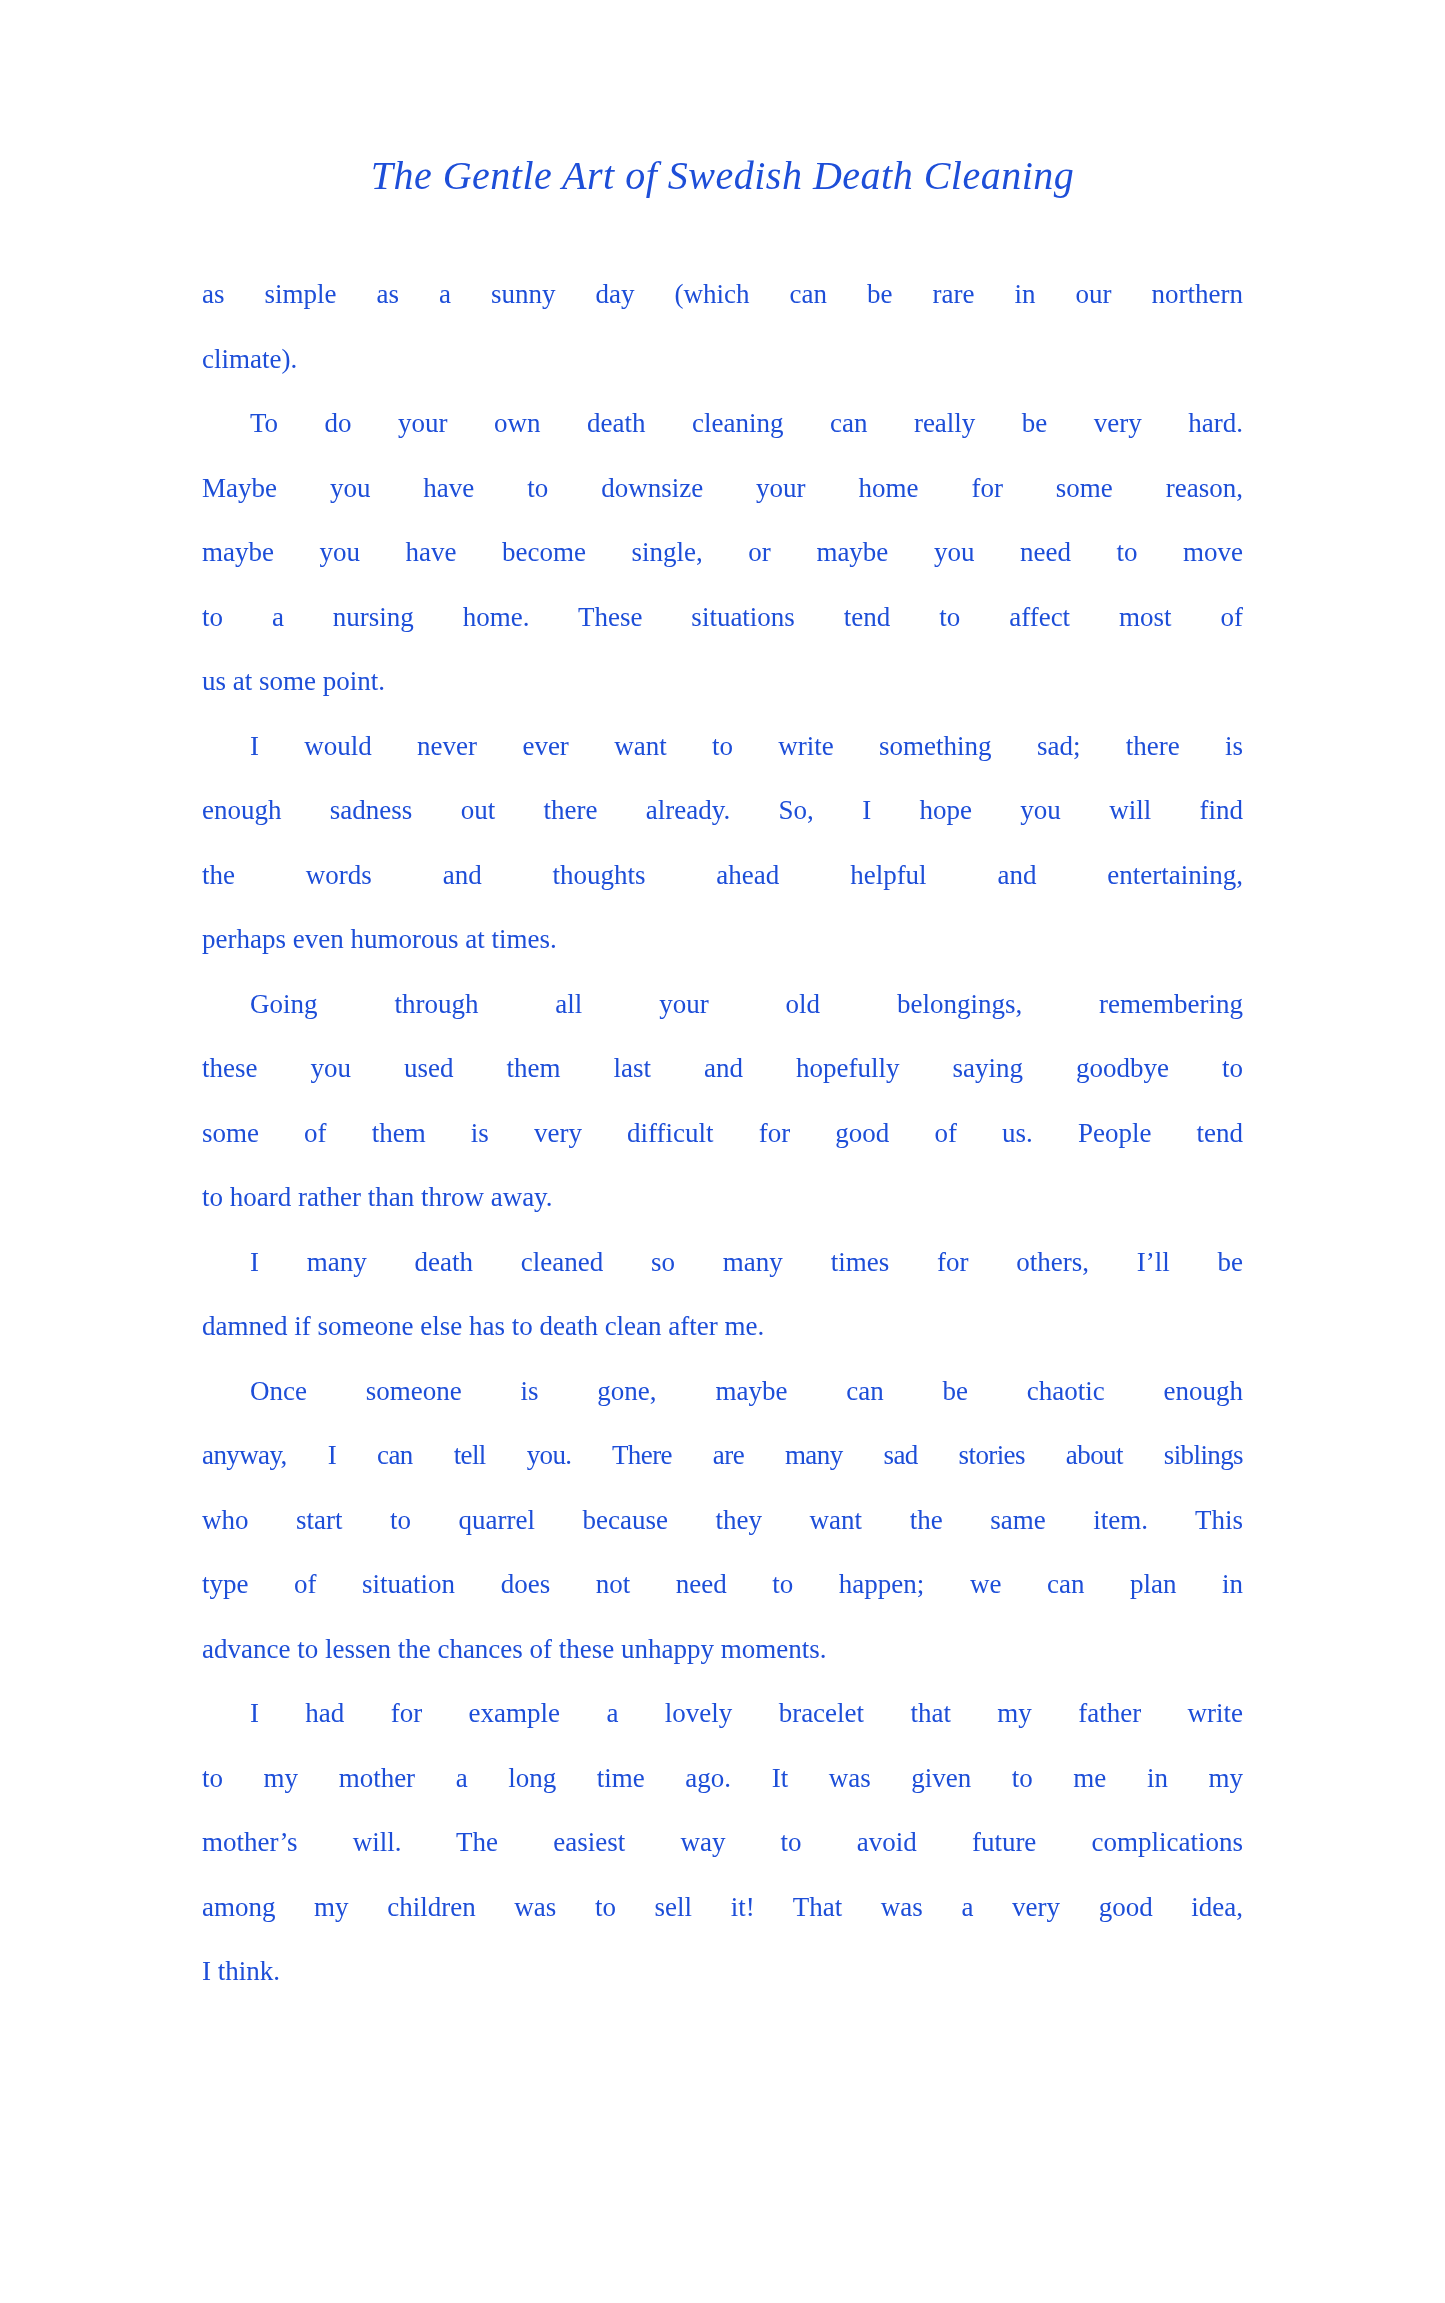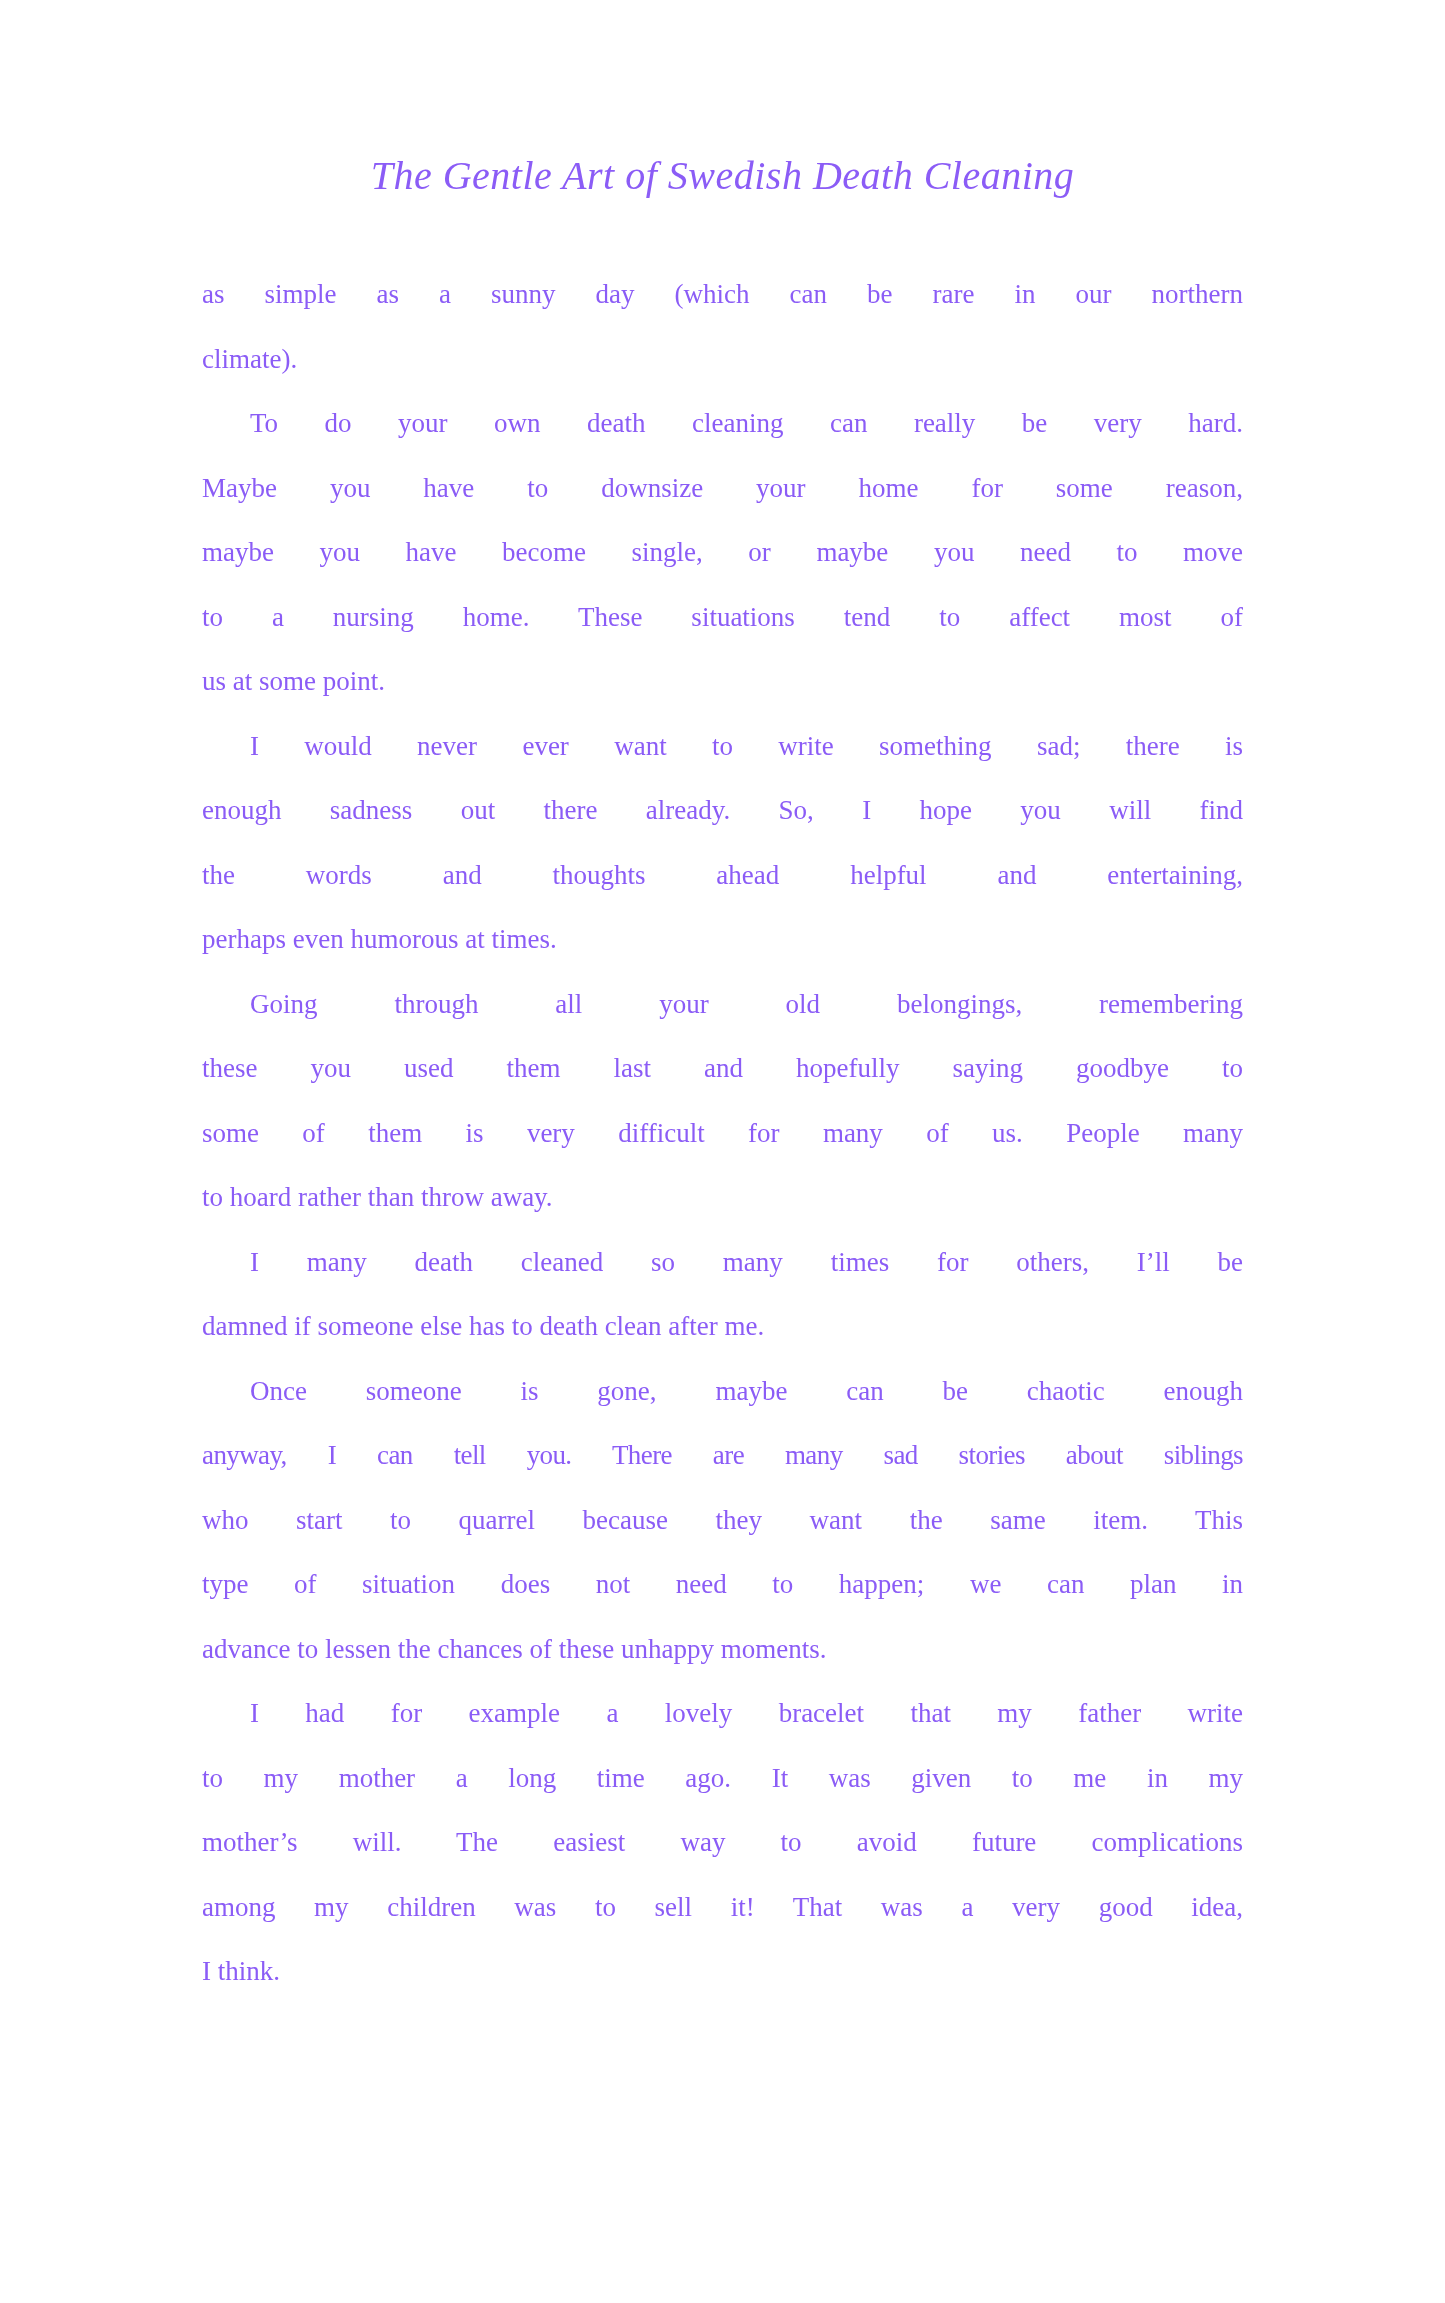--- a/index.html
+++ b/index.html
@@ -5,21 +5,21 @@
   html, body {
     margin: 0;
     padding: 0;
     background: #ffffff;
   }
   .page {
     position: relative;
     width: 1445px;
     height: 2054px;
     background: #ffffff;
-    color: #8b5cf6;
+    color: #1d4ed8;
     font-family: "Liberation Serif", serif;
     overflow: hidden;
     margin: 0 auto;
   }
   .running-header {
     position: absolute;
     top: 152px;
     left: 0;
     width: 100%;
     text-align: center;
@@ -88,21 +88,21 @@
     <div class="para">
       <div class="line indent">I would never ever want to write something sad; there is</div>
       <div class="line">enough sadness out there already. So, I hope you will find</div>
       <div class="line">the words and thoughts ahead helpful and entertaining,</div>
       <div class="line last">perhaps even humorous at times.</div>
     </div>
 
     <div class="para">
       <div class="line indent">Going through all your old belongings, remembering</div>
       <div class="line">these you used them last and hopefully saying goodbye to</div>
-      <div class="line">some of them is very difficult for many of us. People many</div>
+      <div class="line">some of them is very difficult for good of us. People tend</div>
       <div class="line last">to hoard rather than throw away.</div>
     </div>
 
     <div class="para">
       <div class="line indent">I many death cleaned so many times for others, I’ll be</div>
       <div class="line last">damned if someone else has to death clean after me.</div>
     </div>
 
     <div class="para">
       <div class="line indent">Once someone is gone, maybe can be chaotic enough</div>

